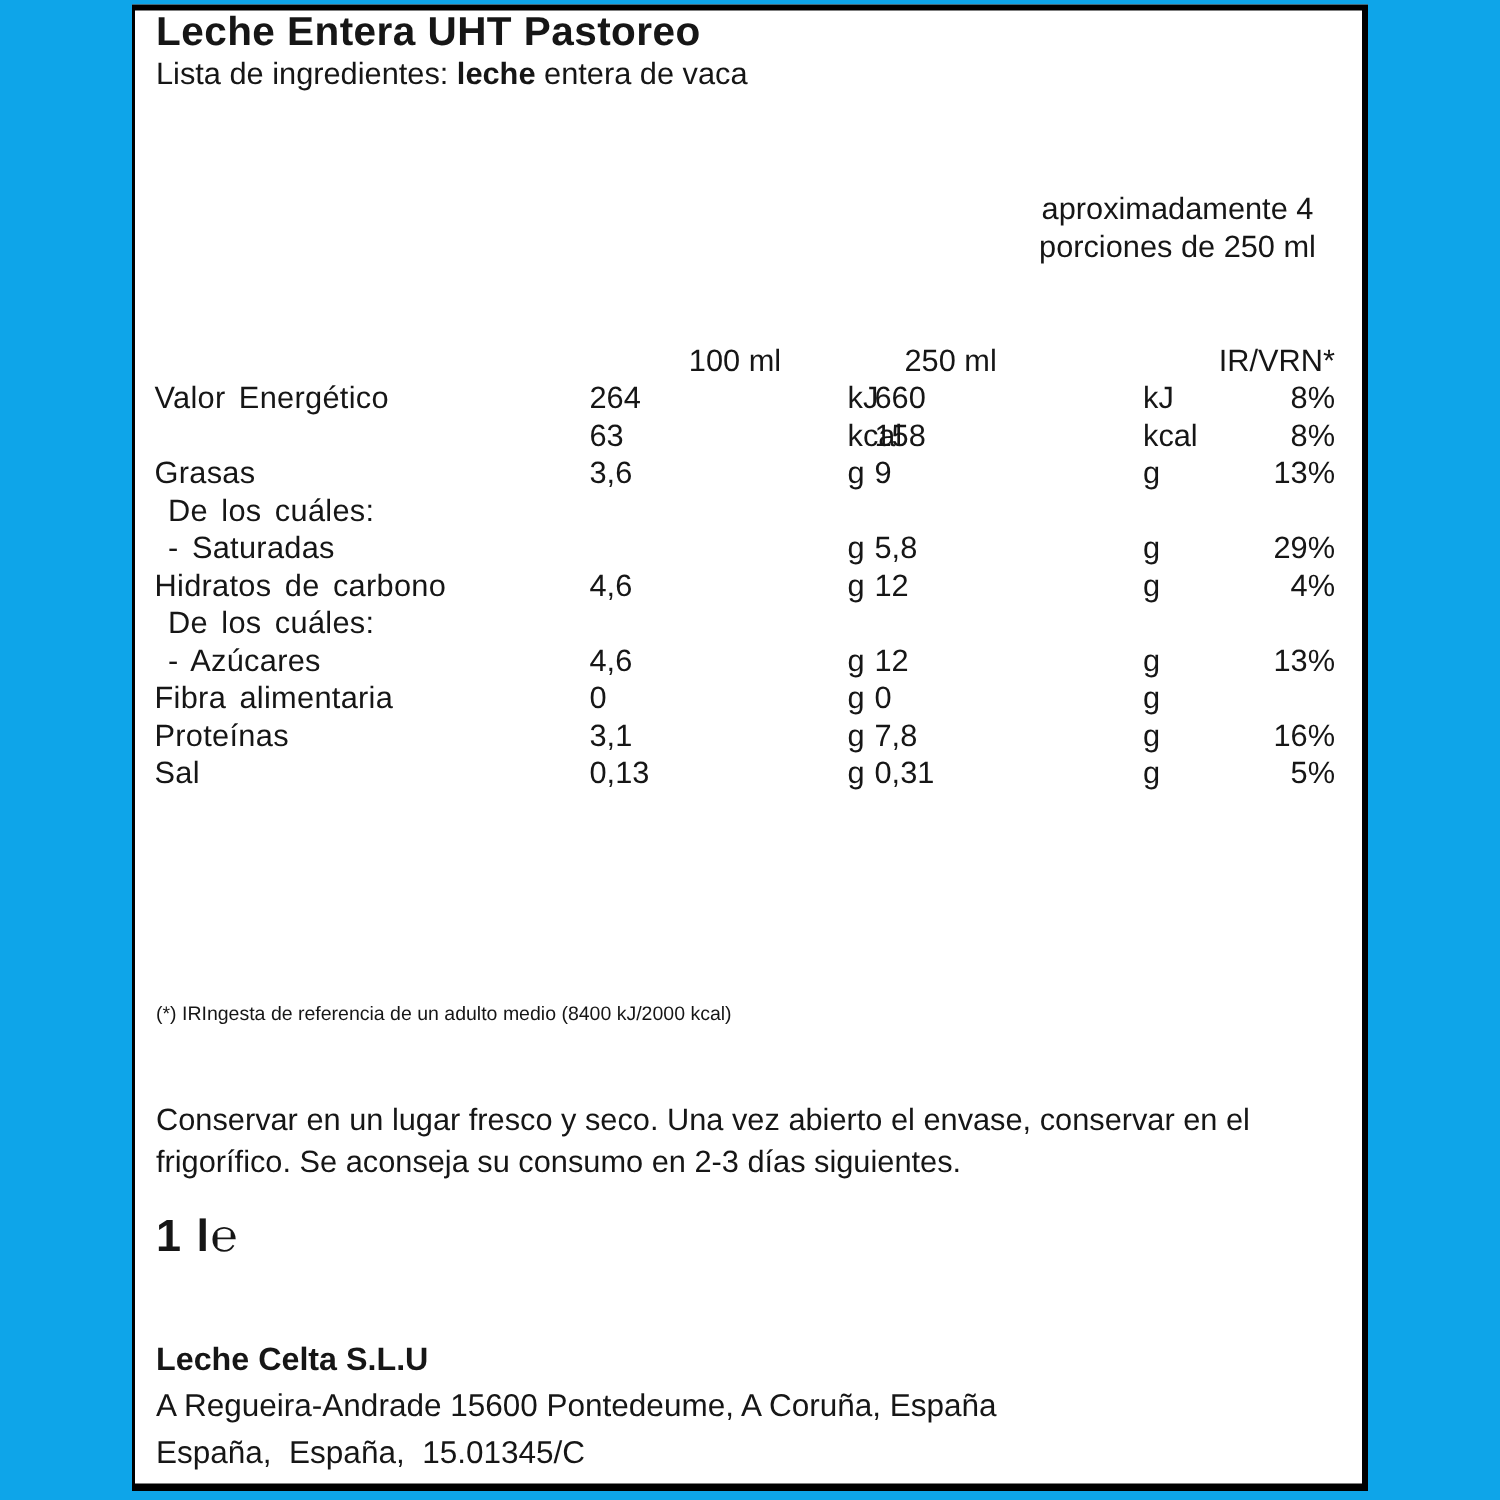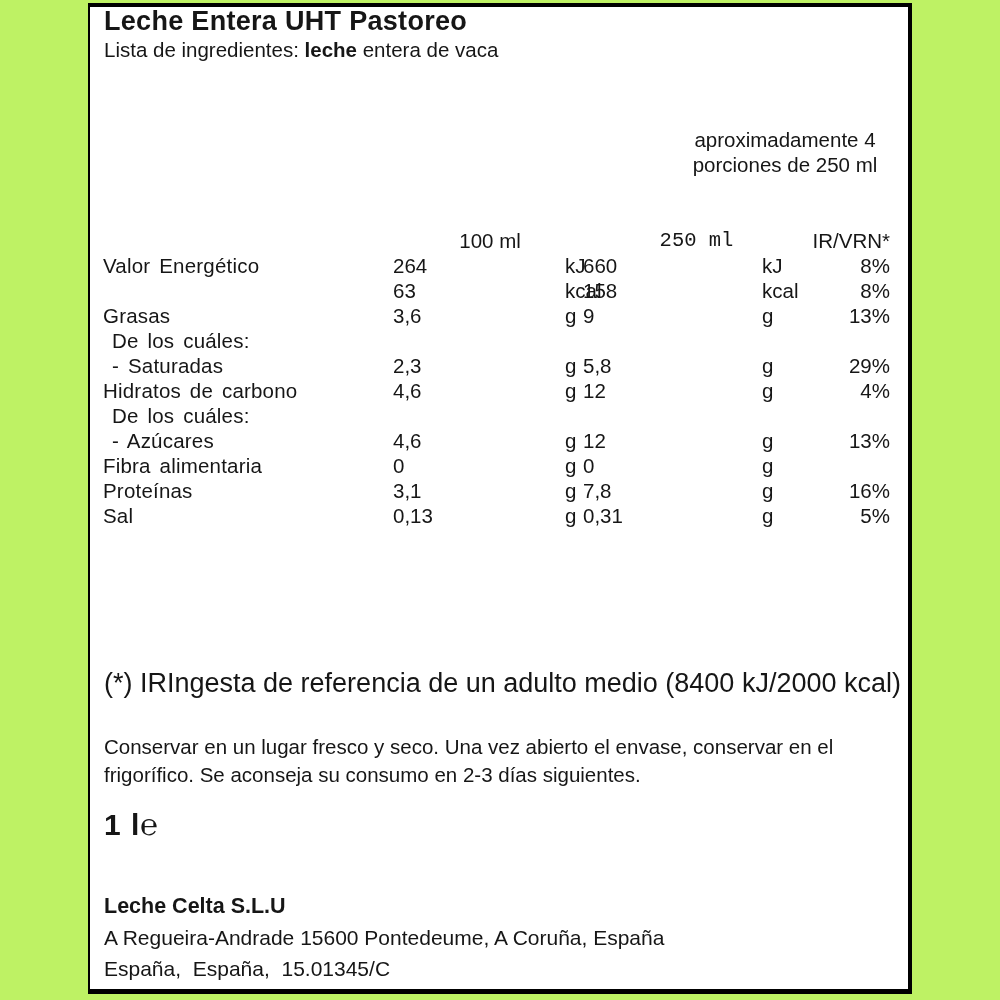--- a/index.html
+++ b/index.html
@@ -1,41 +1,41 @@
 <!DOCTYPE html>
 <html><head>
 <meta charset="utf-8">
 <style>
   html,body {margin:0; padding:0; background:#fff;}
   body {width:1000px; height:1000px; position:relative;
         font-family:"Liberation Sans", sans-serif; color:#161616;
         -webkit-font-smoothing:antialiased;}
-  .canvas {position:absolute; left:0; top:0; width:1000px; height:1000px; background:#bef264; overflow:hidden;}
+  .canvas {position:absolute; left:0; top:0; width:1000px; height:1000px; background:#0ea5e9; overflow:hidden;}
   .frame {position:absolute; left:88px; top:3px; width:824px; height:991px;
           border-style:solid; border-color:#000; border-width:4px 4px 5px 2px;
           box-sizing:border-box; background:#fff;}
   .title {position:absolute; left:104px; top:6px; font-size:27px; font-weight:bold;
           letter-spacing:0.3px; white-space:nowrap;}
   .ingredients {position:absolute; left:104px; top:38px; font-size:20.5px; white-space:nowrap;}
   .servings {position:absolute; left:635px; top:127px; width:300px; text-align:center;
              font-size:20.5px; line-height:25px;}
   .ntable {position:absolute; left:103px; top:228px; width:790px; font-size:20.5px;}
   .trow {position:relative; height:25px;}
   .trow span {position:absolute; top:0; line-height:25px; white-space:nowrap;}
   .rl  {left:0; word-spacing:3px; letter-spacing:0.2px;}
   .indent .rl {left:9px;}
   .c1n {left:290px; width:170px; text-align:left;}
   .c1u {left:462px;}
   .c2n {left:480px; width:177px; text-align:left;}
   .c2u {left:659px;}
   .c3  {left:650px; width:137px; text-align:right;}
   .h1  {left:300px; width:174px; text-align:center;}
-  .h2  {left:500px; width:187px; text-align:center;font-family:Liberation Mono, monospace;}
+  .h2  {left:500px; width:187px; text-align:left;}
   .h3  {left:650px; width:137px; text-align:right;}
-  .footnote {position:absolute; left:104px; top:668px; font-size:27px; white-space:nowrap;}
+  .footnote {position:absolute; left:104px; top:668px; font-size:13px; white-space:nowrap;}
   .storage {position:absolute; left:104px; top:733px; width:795px; font-size:20.5px; line-height:28px;}
   .netqty {position:absolute; left:104px; top:808px; font-size:30px; font-weight:bold; letter-spacing:1px;}
   .mfr {position:absolute; left:104px; top:891px; font-size:21px; line-height:31px;}
   .mfr .name {font-weight:bold; font-size:21.5px;}
   .pre {white-space:pre-wrap;}
   b {font-weight:bold;}
 </style>
 </head>
 <body>
 
@@ -89,21 +89,20 @@
       <span class="rl">De los cuáles:</span>
       <span class="c1n"></span>
       <span class="c1u"></span>
       <span class="c2n"></span>
       <span class="c2u"></span>
       <span class="c3"></span>
     </div>
 
     <div class="trow indent">
       <span class="rl">- Saturadas</span>
-      <span class="c1n">2,3</span>
       <span class="c1u">g</span>
       <span class="c2n">5,8</span>
       <span class="c2u">g</span>
       <span class="c3">29%</span>
     </div>
 
     <div class="trow">
       <span class="rl">Hidratos de carbono</span>
       <span class="c1n">4,6</span>
       <span class="c1u">g</span>

